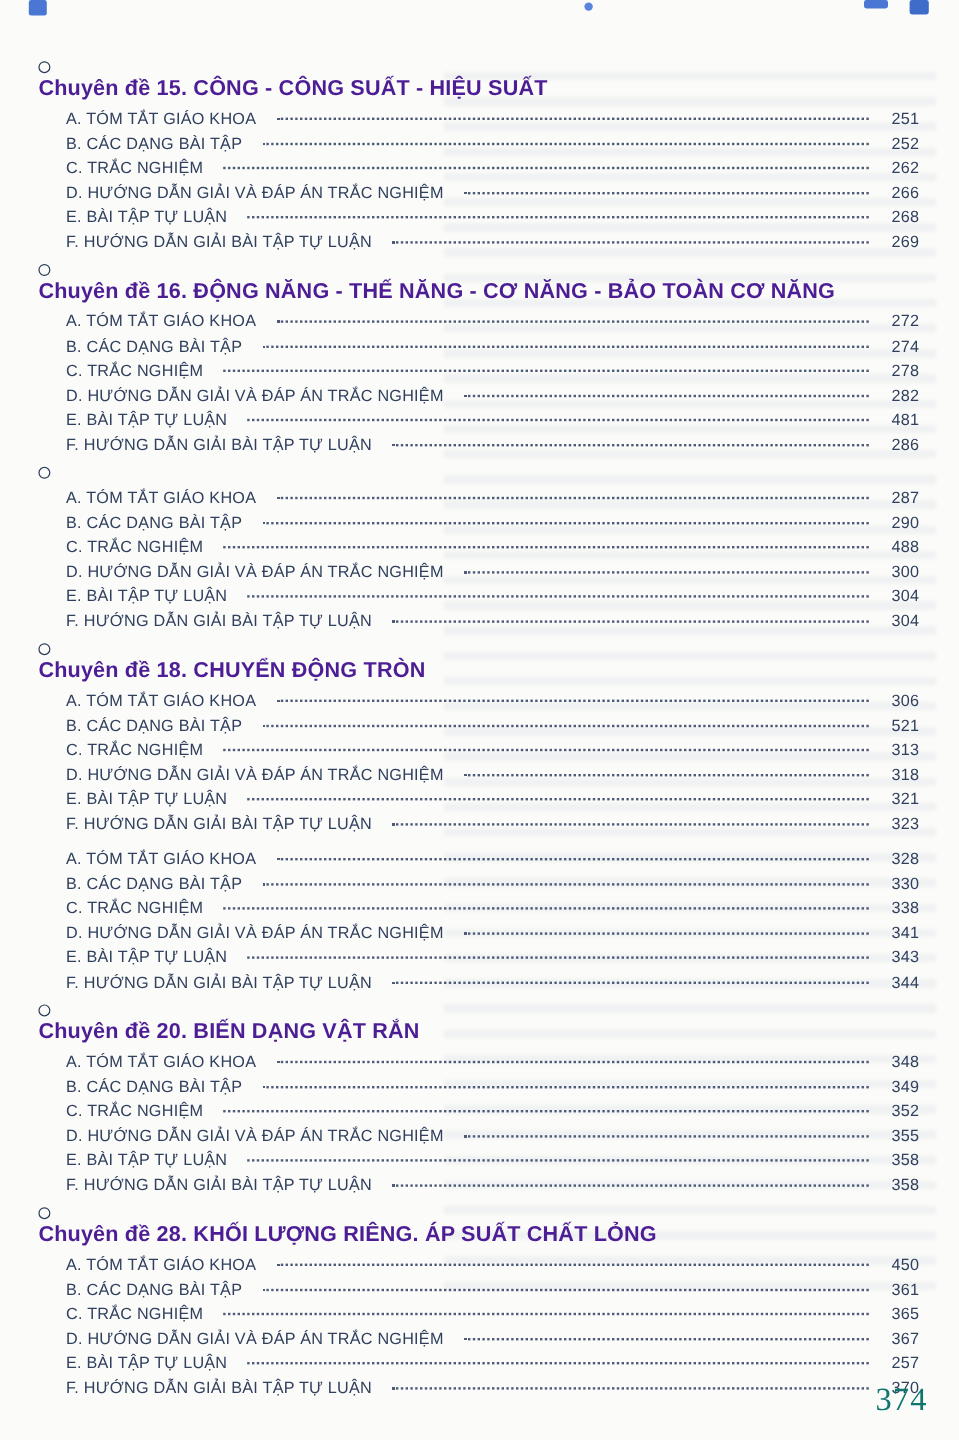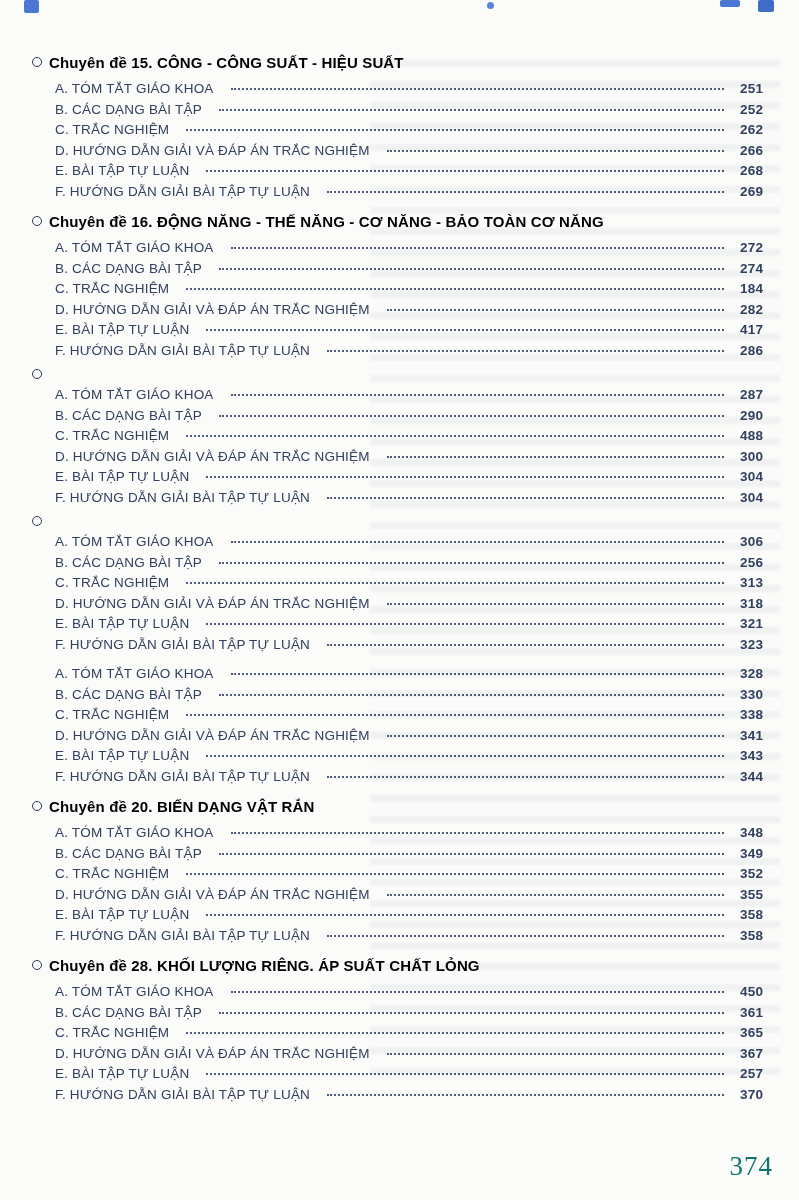--- a/index.html
+++ b/index.html
@@ -52,25 +52,26 @@
   }
 
   .chapter {
     margin-bottom: 9px;
   }
 
   .chapter-heading {
     display: flex;
     align-items: baseline;
     font-weight: bold;
-    font-size: 15px;
+    font-size: 18px;
     letter-spacing: 0.15px;
-    color: #000000;
+    color: #4c1d95;
     margin: 4px 0 5px 0;
     line-height: 22px;
+    flex-direction: column;
   }
 
   .chapter-bullet {
     display: inline-block;
     width: 8px;
     height: 8px;
     border: 1.6px solid #2b3a57;
     border-radius: 50%;
     margin-right: 7px;
     flex: 0 0 auto;
@@ -99,23 +100,22 @@
   .toc-dots {
     flex: 1 1 auto;
     margin: 0 4px 0 5px;
     border-bottom: 2px dotted #4d5b78;
     transform: translateY(-3px);
     min-width: 10px;
   }
 
   .toc-page {
     flex: 0 0 auto;
-    text-align: left;
+    text-align: right;
     min-width: 26px;
-    font-weight: bold;
   }
 
   .folio {
     position: absolute;
     right: 26px;
     bottom: 18px;
     font-family: "Liberation Serif", "DejaVu Serif", serif;
     font-size: 27px;
     color: #0f766e;
     letter-spacing: 1px;
@@ -190,33 +190,33 @@
 
   <div class="toc-row">
     <span class="toc-label">B. CÁC DẠNG BÀI TẬP</span>
     <span class="toc-dots"></span>
     <span class="toc-page">274</span>
   </div>
 
   <div class="toc-row">
     <span class="toc-label">C. TRẮC NGHIỆM</span>
     <span class="toc-dots"></span>
-    <span class="toc-page">184</span>
+    <span class="toc-page">278</span>
   </div>
 
   <div class="toc-row">
     <span class="toc-label">D. HƯỚNG DẪN GIẢI VÀ ĐÁP ÁN TRẮC NGHIỆM</span>
     <span class="toc-dots"></span>
     <span class="toc-page">282</span>
   </div>
 
   <div class="toc-row">
     <span class="toc-label">E. BÀI TẬP TỰ LUẬN</span>
     <span class="toc-dots"></span>
-    <span class="toc-page">417</span>
+    <span class="toc-page">481</span>
   </div>
 
   <div class="toc-row">
     <span class="toc-label">F. HƯỚNG DẪN GIẢI BÀI TẬP TỰ LUẬN</span>
     <span class="toc-dots"></span>
     <span class="toc-page">286</span>
   </div>
 </div>
   </div>
 
@@ -259,32 +259,33 @@
     <span class="toc-label">F. HƯỚNG DẪN GIẢI BÀI TẬP TỰ LUẬN</span>
     <span class="toc-dots"></span>
     <span class="toc-page">304</span>
   </div>
 </div>
   </div>
 
   <div class="chapter">
     <div class="chapter-heading">
       <span class="chapter-bullet"></span>
+      <span>Chuyên đề 18. CHUYỂN ĐỘNG TRÒN</span>
     </div>
     <div class="items">
   <div class="toc-row">
     <span class="toc-label">A. TÓM TẮT GIÁO KHOA</span>
     <span class="toc-dots"></span>
     <span class="toc-page">306</span>
   </div>
 
   <div class="toc-row">
     <span class="toc-label">B. CÁC DẠNG BÀI TẬP</span>
     <span class="toc-dots"></span>
-    <span class="toc-page">256</span>
+    <span class="toc-page">521</span>
   </div>
 
   <div class="toc-row">
     <span class="toc-label">C. TRẮC NGHIỆM</span>
     <span class="toc-dots"></span>
     <span class="toc-page">313</span>
   </div>
 
   <div class="toc-row">
     <span class="toc-label">D. HƯỚNG DẪN GIẢI VÀ ĐÁP ÁN TRẮC NGHIỆM</span>

